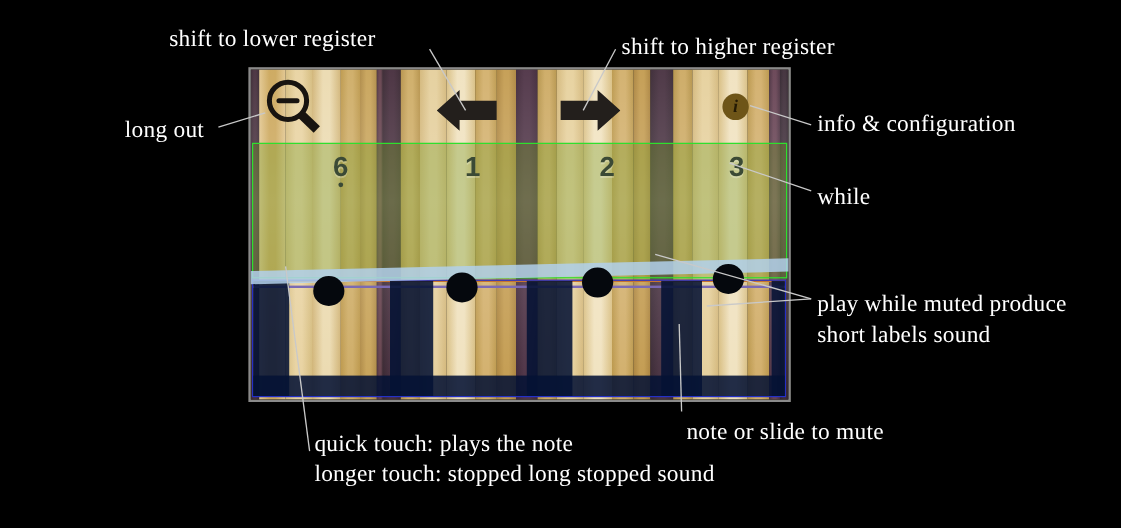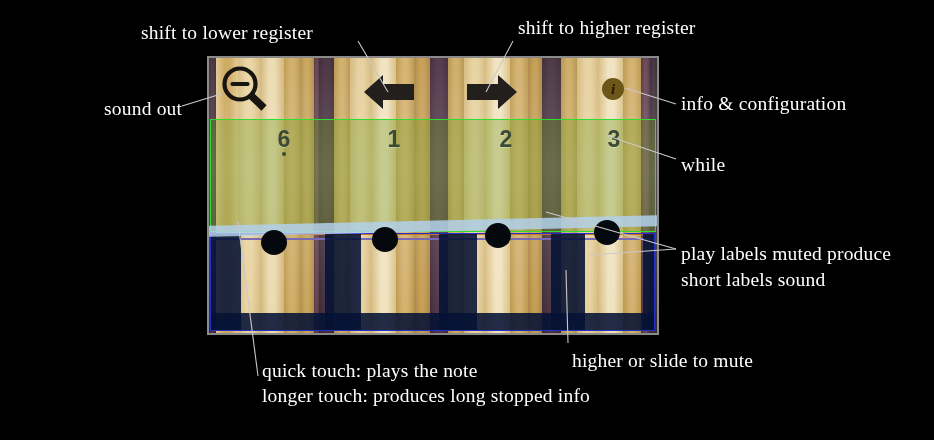--- a/index.html
+++ b/index.html
@@ -297,24 +297,24 @@
       <line x1="676" y1="104" x2="625" y2="88" stroke="#c9c9c9" stroke-width="1.1"></line>
       <line x1="676" y1="159" x2="608" y2="136" stroke="#c9c9c9" stroke-width="1.1"></line>
       <line x1="676" y1="249" x2="546" y2="212" stroke="#c9c9c9" stroke-width="1.1"></line>
       <line x1="676" y1="249" x2="589" y2="255" stroke="#c9c9c9" stroke-width="1.1"></line>
       <line x1="568" y1="343" x2="566" y2="270" stroke="#c9c9c9" stroke-width="1.1"></line>
       <line x1="258" y1="376" x2="238" y2="222" stroke="#c9c9c9" stroke-width="1.1"></line>
     </svg>
 
   <div id="annotations">
       <div class="anno" style="left: 141px; top: 20px;">shift to lower register</div>
-      <div class="anno" style="left: 518px; top: 15px;">shift to higher register</div>
-      <div class="anno" style="left: 104px; top: 96px;">sound out</div>
+      <div class="anno" style="left: 518px; top: 27px;">shift to higher register</div>
+      <div class="anno" style="left: 104px; top: 96px;">long out</div>
       <div class="anno" style="left: 681px; top: 91px;">info &amp; configuration</div>
       <div class="anno" style="left: 681px; top: 152px;">while</div>
-      <div class="anno" style="left: 681px; top: 241px;">play labels muted produce</div>
+      <div class="anno" style="left: 681px; top: 241px;">play while muted produce</div>
       <div class="anno" style="left: 681px; top: 267px;">short labels sound</div>
-      <div class="anno" style="left: 572px; top: 348px;">higher or slide to mute</div>
+      <div class="anno" style="left: 572px; top: 348px;">note or slide to mute</div>
       <div class="anno" style="left: 262px; top: 358px;">quick touch: plays the note</div>
-      <div class="anno" style="left: 262px; top: 383px;">longer touch: produces long stopped info</div>
+      <div class="anno" style="left: 262px; top: 383px;">longer touch: stopped long stopped sound</div>
     </div>
 
 </div>
 
 </body></html>

